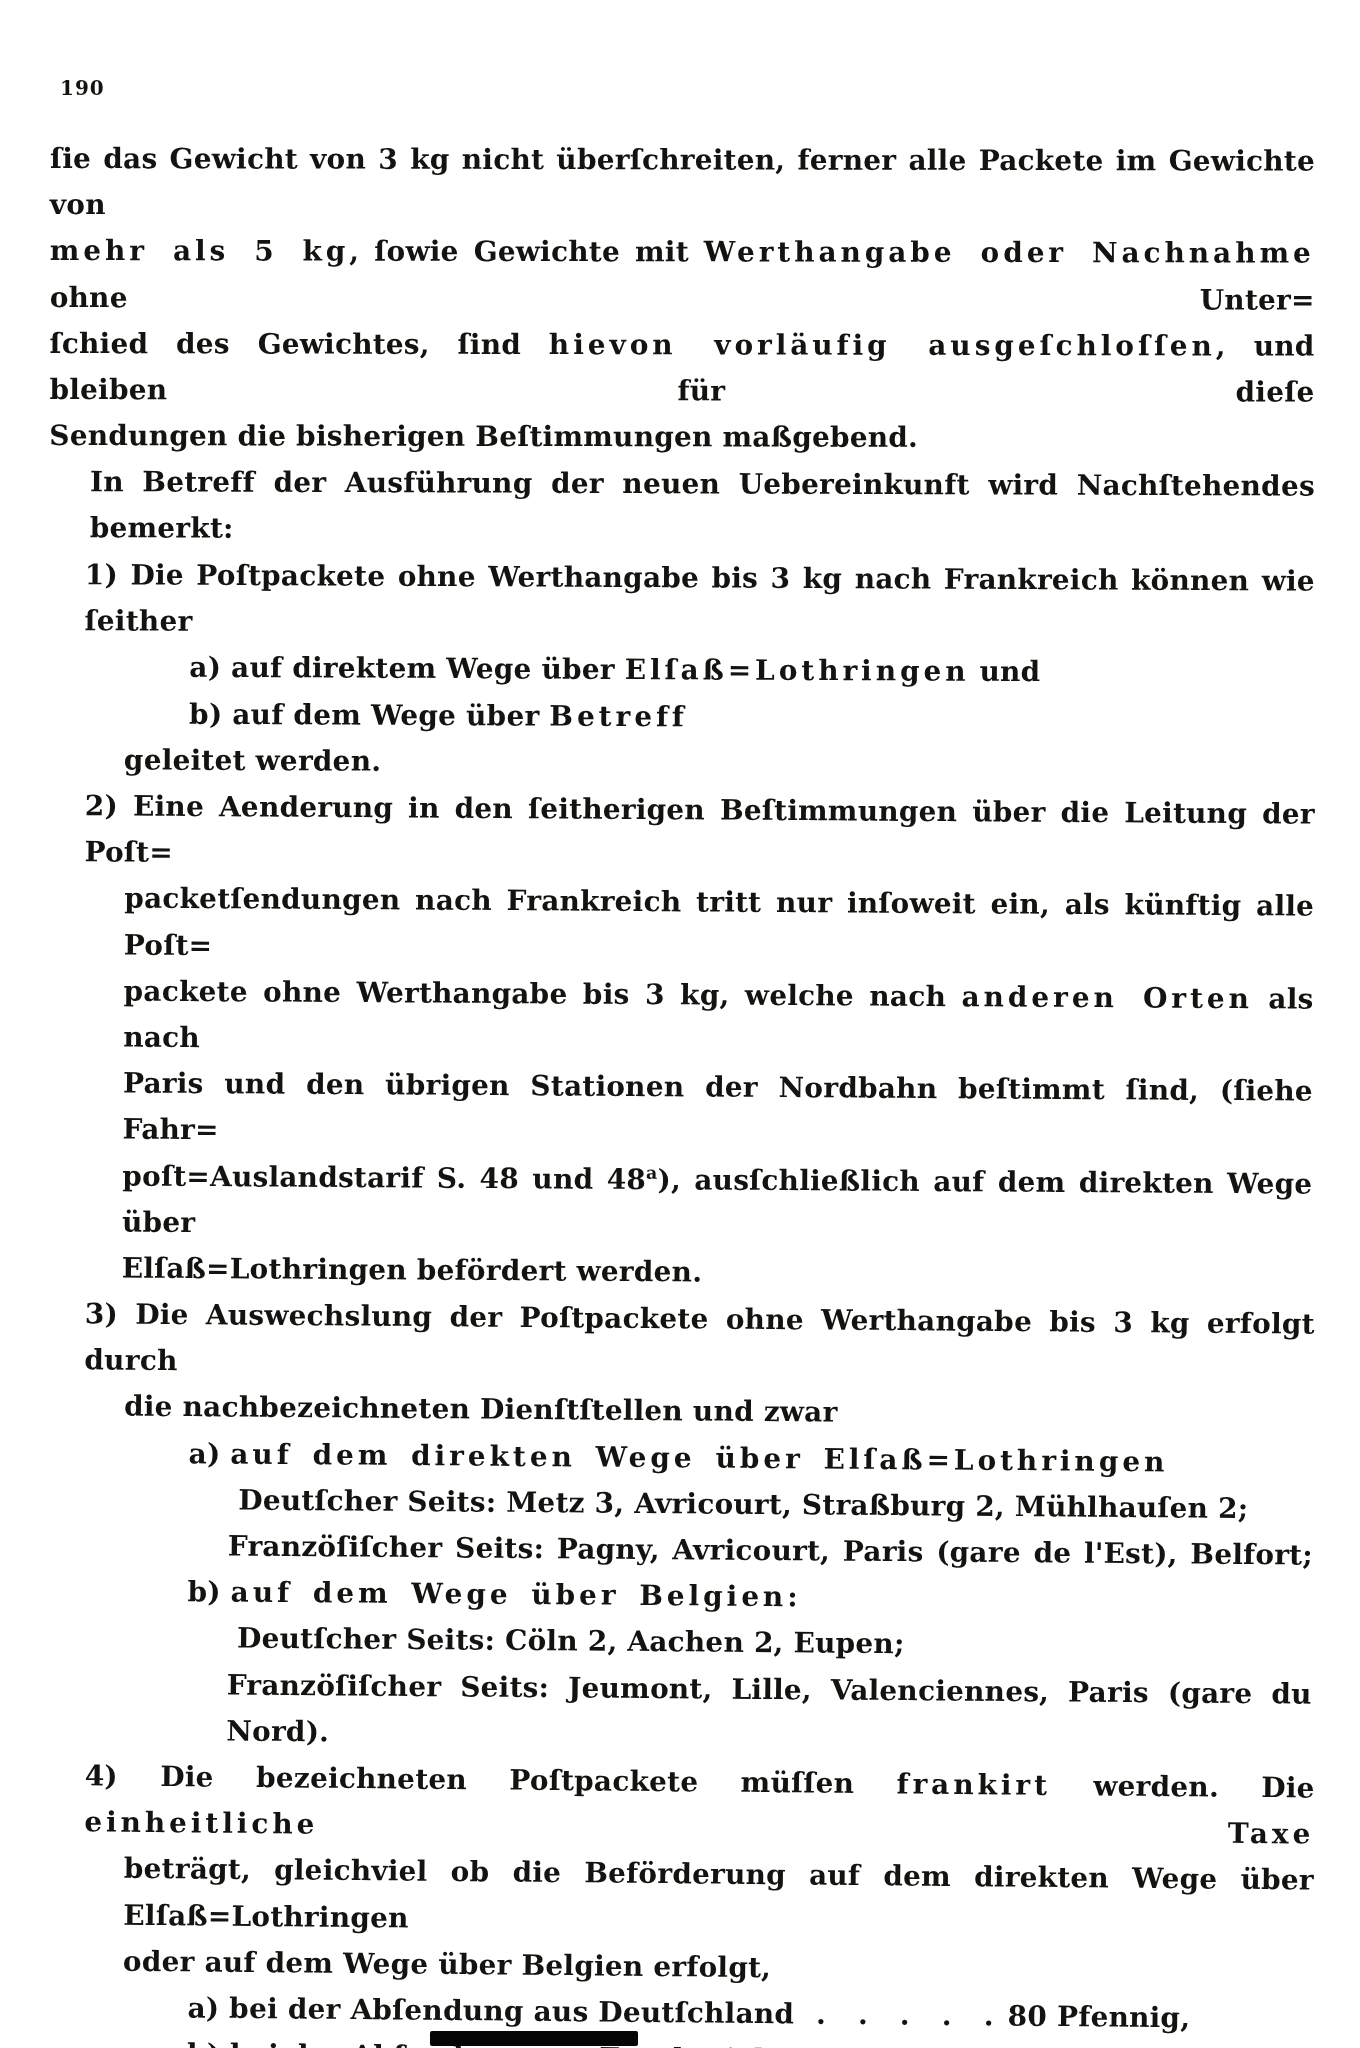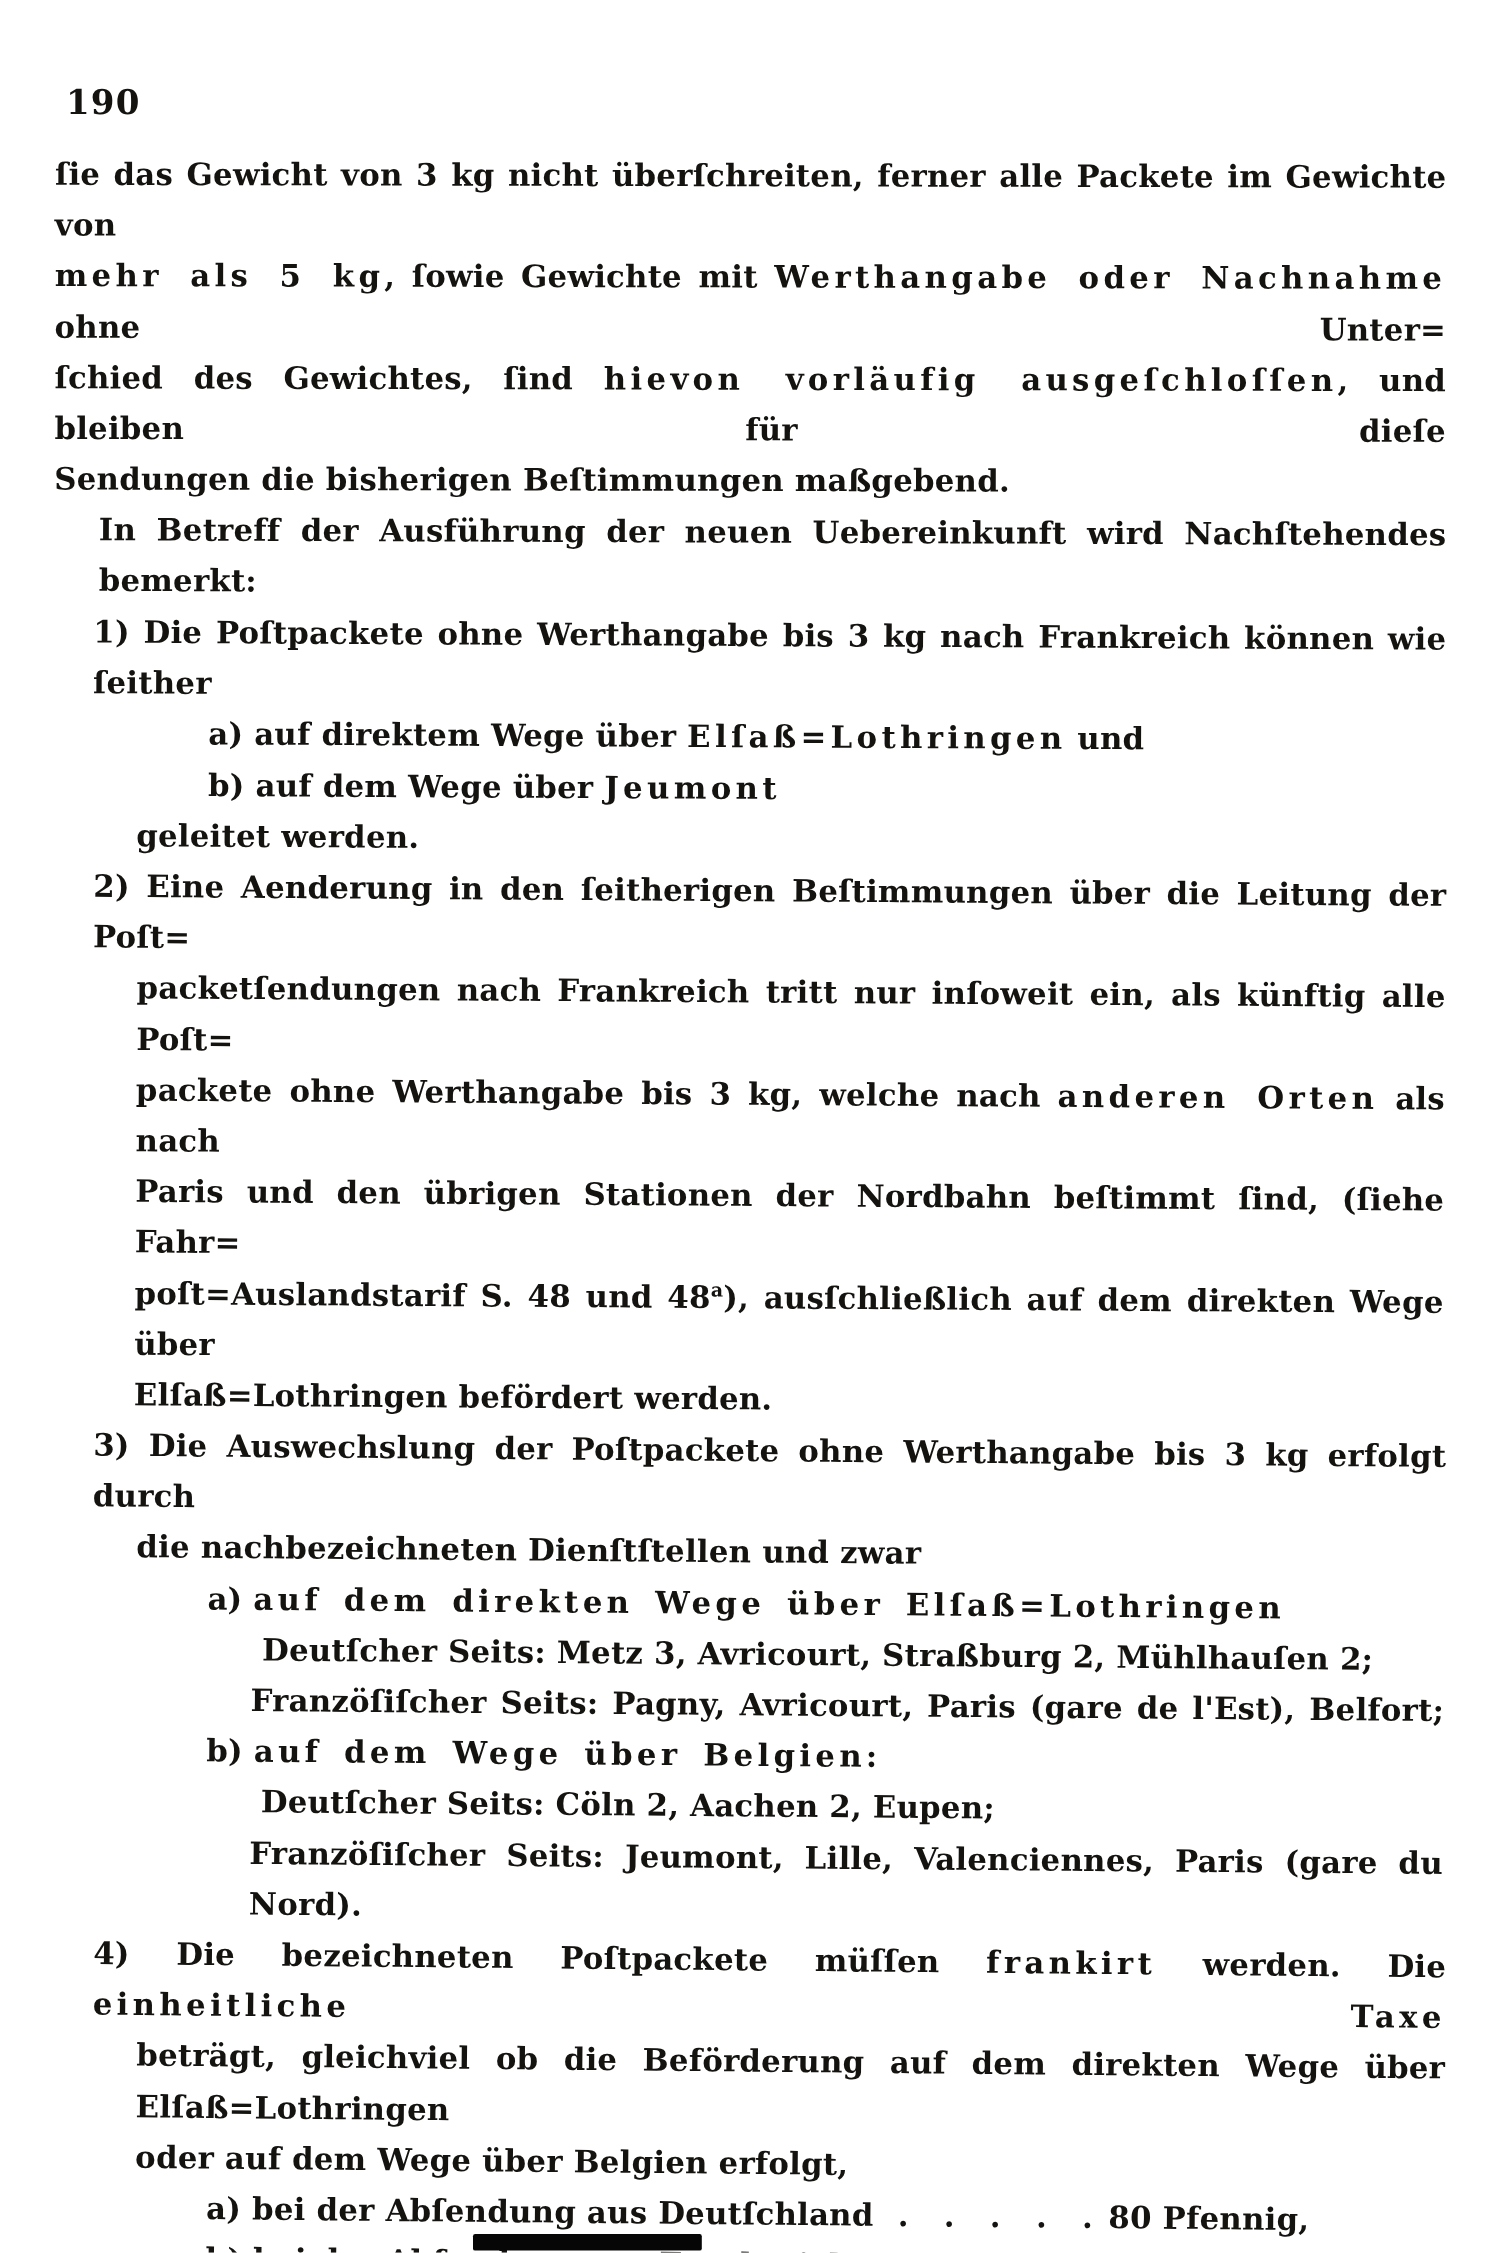--- a/index.html
+++ b/index.html
@@ -14,21 +14,21 @@
     height: 2048px;
     background: #ffffff;
     overflow: hidden;
     font-family: "DejaVu Serif", "Liberation Serif", serif;
     color: #151310;
   }
   .pagenum {
     position: absolute;
     left: 60px;
     top: 76px;
-    font-size: 31px;
+    font-size: 20px;
     font-weight: bold;
     letter-spacing: 1px;
   }
   .content {
     position: absolute;
     left: 50px;
     top: 136px;
     width: 1265px;
   }
   .block {
@@ -82,21 +82,21 @@
         <div class="line just" style="margin-left: 0px;"><span class="sp">mehr als 5 kg</span><span>, ſowie Gewichte mit </span><span class="sp">Werthangabe oder Nachnahme</span><span> ohne Unter=</span></div>
         <div class="line just" style="margin-left: 0px;"><span>ſchied des Gewichtes, ſind </span><span class="sp">hievon vorläufig ausgeſchloſſen</span><span>, und bleiben für dieſe</span></div>
         <div class="line" style="margin-left: 0px;"><span>Sendungen die bisherigen Beſtimmungen maßgebend.</span></div>
       </div>
       <div class="block" style="transform: rotate(0.21deg);">
         <div class="line just" style="margin-left: 40px;"><span>In Betreff der Ausführung der neuen Uebereinkunft wird Nachſtehendes bemerkt:</span></div>
       </div>
       <div class="block" style="transform: rotate(0.3deg);">
         <div class="line just" style="margin-left: 35px;"><span>1) Die Poſtpackete ohne Werthangabe bis 3 kg nach Frankreich können wie ſeither</span></div>
         <div class="line" style="margin-left: 140px;"><span>a) auf direktem Wege über </span><span class="sp">Elſaß=Lothringen</span><span> und</span></div>
-        <div class="line" style="margin-left: 140px;"><span>b) auf dem Wege über </span><span class="sp">Jeumont</span></div>
+        <div class="line" style="margin-left: 140px;"><span>b) auf dem Wege über </span><span class="sp">Betreff</span></div>
         <div class="line" style="margin-left: 75px;"><span>geleitet werden.</span></div>
       </div>
       <div class="block" style="transform: rotate(0.39deg);">
         <div class="line just" style="margin-left: 35px;"><span>2) Eine Aenderung in den ſeitherigen Beſtimmungen über die Leitung der Poſt=</span></div>
         <div class="line just" style="margin-left: 75px;"><span>packetſendungen nach Frankreich tritt nur inſoweit ein, als künftig alle Poſt=</span></div>
         <div class="line just" style="margin-left: 75px;"><span>packete ohne Werthangabe bis 3 kg, welche nach </span><span class="sp">anderen Orten</span><span> als nach</span></div>
         <div class="line just" style="margin-left: 75px;"><span>Paris und den übrigen Stationen der Nordbahn beſtimmt ſind, (ſiehe Fahr=</span></div>
         <div class="line just" style="margin-left: 75px;"><span>poſt=Auslandstarif S. 48 und 48</span><span class="sup">a</span><span>), ausſchließlich auf dem direkten Wege über</span></div>
         <div class="line" style="margin-left: 75px;"><span>Elſaß=Lothringen befördert werden.</span></div>
       </div>

